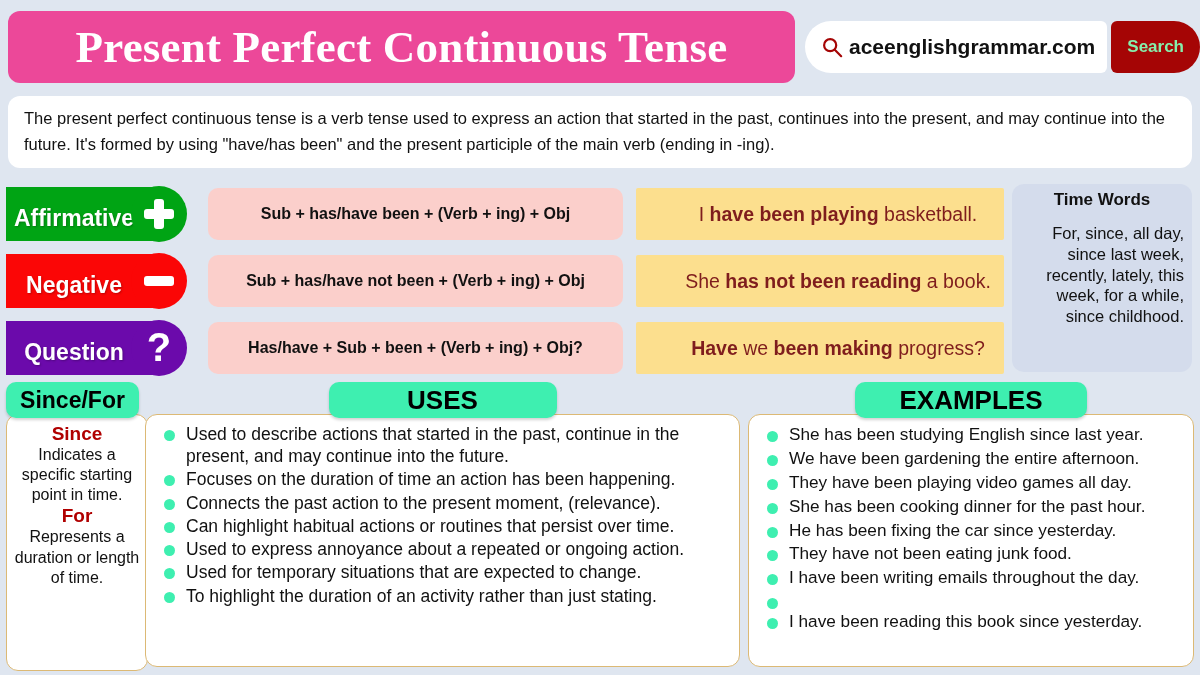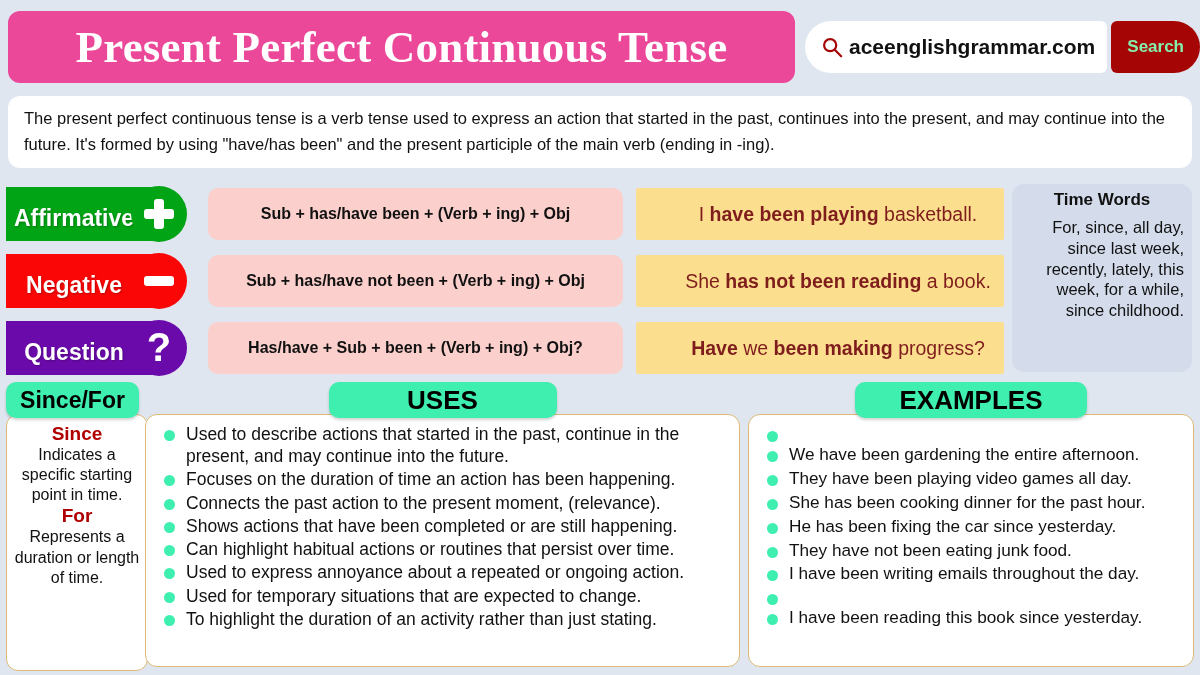--- a/index.html
+++ b/index.html
@@ -99,21 +99,21 @@
     flex: 0 0 auto;
     padding-left: 36px;
   }
   .example b { font-weight: bold; }
 
   .timewords {
     position: absolute; left: 1012px; top: 184px; width: 180px; height: 188px;
     background: #d4dcec; border-radius: 12px;
     padding: 6px 8px; text-align: center;
   }
-  .tw-title { font-size: 17px; font-weight: bold; color: #111; margin-bottom: 7px; }
+  .tw-title { font-size: 17px; font-weight: bold; color: #111; margin-bottom: 13px; }
   .tw-body { font-size: 16.5px; color: #111; line-height: 1.26; text-align: right; }
 
   
   .lower { position: absolute; left: 0; top: 382px; width: 1200px; height: 293px; }
   .col { position: absolute; top: 0; }
   .col-since { left: 6px; width: 142px; }
   .col-uses  { left: 145px; width: 595px; }
   .col-exam  { left: 748px; width: 446px; }
 
   .pill {
@@ -247,24 +247,20 @@
             <div class="li ">
               <span class="dot"></span>
               <span class="li-text">Focuses on the duration of time an action has been happening.</span>
             </div>
             <div class="li ">
               <span class="dot"></span>
               <span class="li-text">Connects the past action to the present moment, (relevance).</span>
             </div>
             <div class="li ">
               <span class="dot"></span>
-              <span class="li-text">Shows actions that have been completed or are still happening.</span>
-            </div>
-            <div class="li ">
-              <span class="dot"></span>
               <span class="li-text">Can highlight habitual actions or routines that persist over time.</span>
             </div>
             <div class="li ">
               <span class="dot"></span>
               <span class="li-text">Used to express annoyance about a repeated or ongoing action.</span>
             </div>
             <div class="li ">
               <span class="dot"></span>
               <span class="li-text">Used for temporary situations that are expected to change.</span>
             </div>
@@ -275,20 +271,21 @@
           </div>
       </div>
     </div>
 
     <div class="col col-exam">
       <div class="pill pill-exam">EXAMPLES</div>
       <div class="panel panel-list">
         <div id="examples-list">
             <div class="li li-ex">
               <span class="dot"></span>
+              <span class="li-text">She has been studying English since last year.</span>
             </div>
             <div class="li li-ex">
               <span class="dot"></span>
               <span class="li-text">We have been gardening the entire afternoon.</span>
             </div>
             <div class="li li-ex">
               <span class="dot"></span>
               <span class="li-text">They have been playing video games all day.</span>
             </div>
             <div class="li li-ex">

